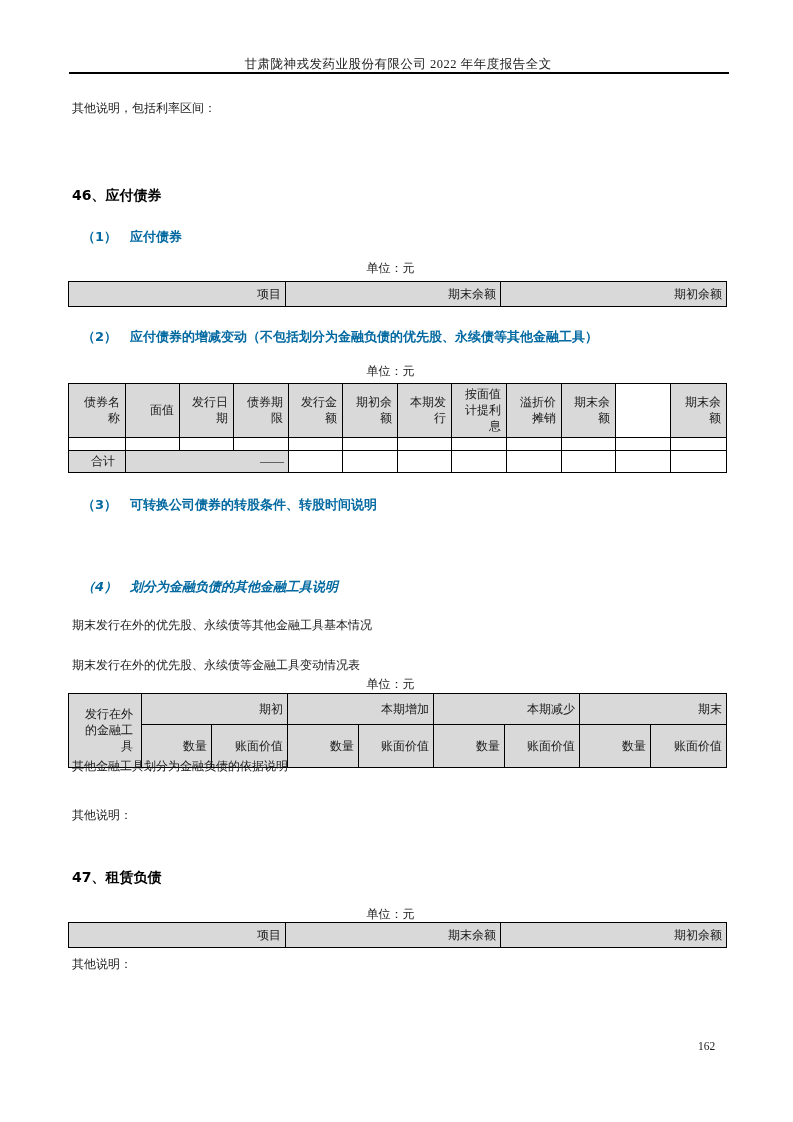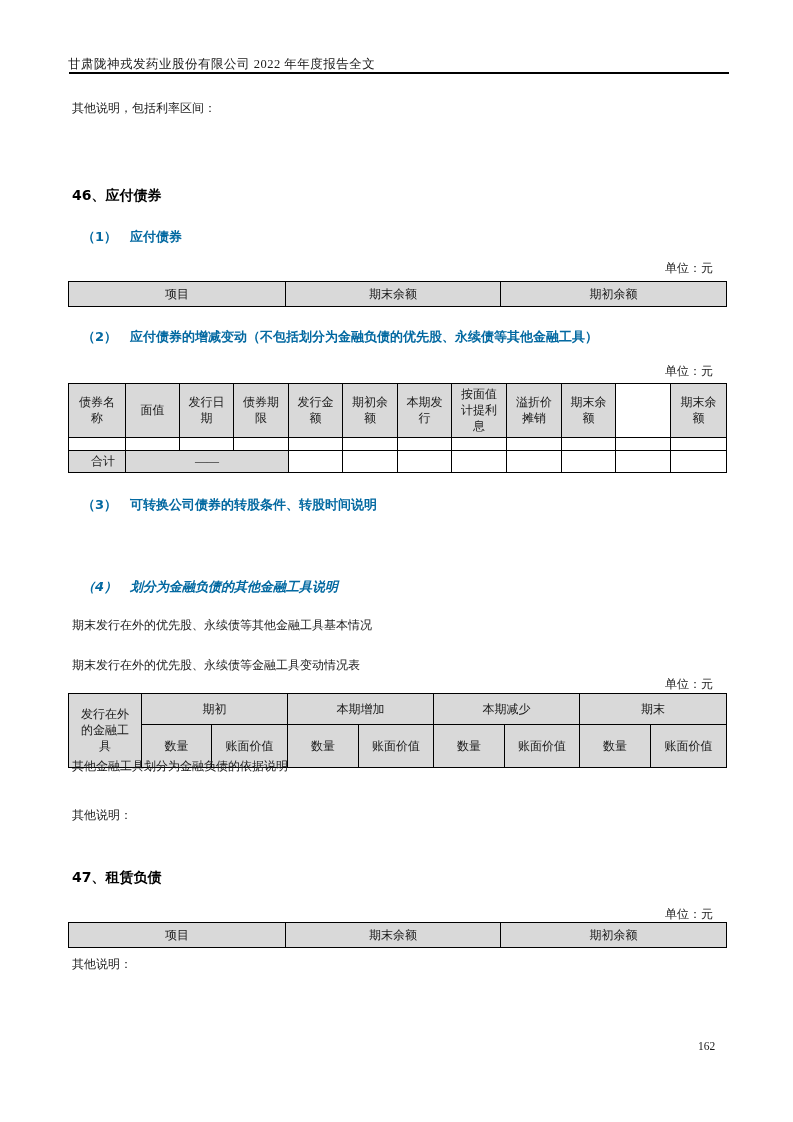--- a/index.html
+++ b/index.html
@@ -9,54 +9,54 @@
     width:793px; height:1122px;
     background:#ffffff;
     color:#000;
     font-family:"Liberation Serif", serif;
     overflow:hidden;
   }
   .abs { position:absolute; }
 
   .doc-header {
     left:68px; top:56px; width:660px;
-    text-align:left;
+    text-align:center;
     font-size:12.5px;
     letter-spacing:0.5px;
     color:#1a1a1a;
   }
   .header-rule {
     left:69px; top:72px; width:660px; height:2px;
     background:#000;
   }
 
   .body-text { font-size:12px; color:#1a1a1a; }
   .h-main {
     font-family:"DejaVu Sans", sans-serif;
     font-weight:bold; font-size:14px; color:#000;
   }
   .h-sub {
     font-family:"DejaVu Sans", sans-serif;
     font-weight:bold; font-size:13px; color:#0369a1;
   }
   .unit {
     left:68px; width:645px;
-    text-align:right; font-size:12px; color:#1a1a1a;
+    text-align:center; font-size:12px; color:#1a1a1a;
   }
 
   table {
     border-collapse:collapse;
     table-layout:fixed;
     border:1.5px solid #000;
   }
   th, td {
     border:1px solid #000;
     font-weight:normal;
     font-size:12px;
-    text-align:center;
+    text-align:right;
     vertical-align:middle;
     padding:2px 4px;
     line-height:1.35;
     color:#1a1a1a;
     overflow:hidden;
   }
   .gray { background:#d9d9d9; }
   .row-h26 td, .row-h26 th { height:25px; }
 
   .t-bond .hdr th { height:50px; padding:2px 5px; }

